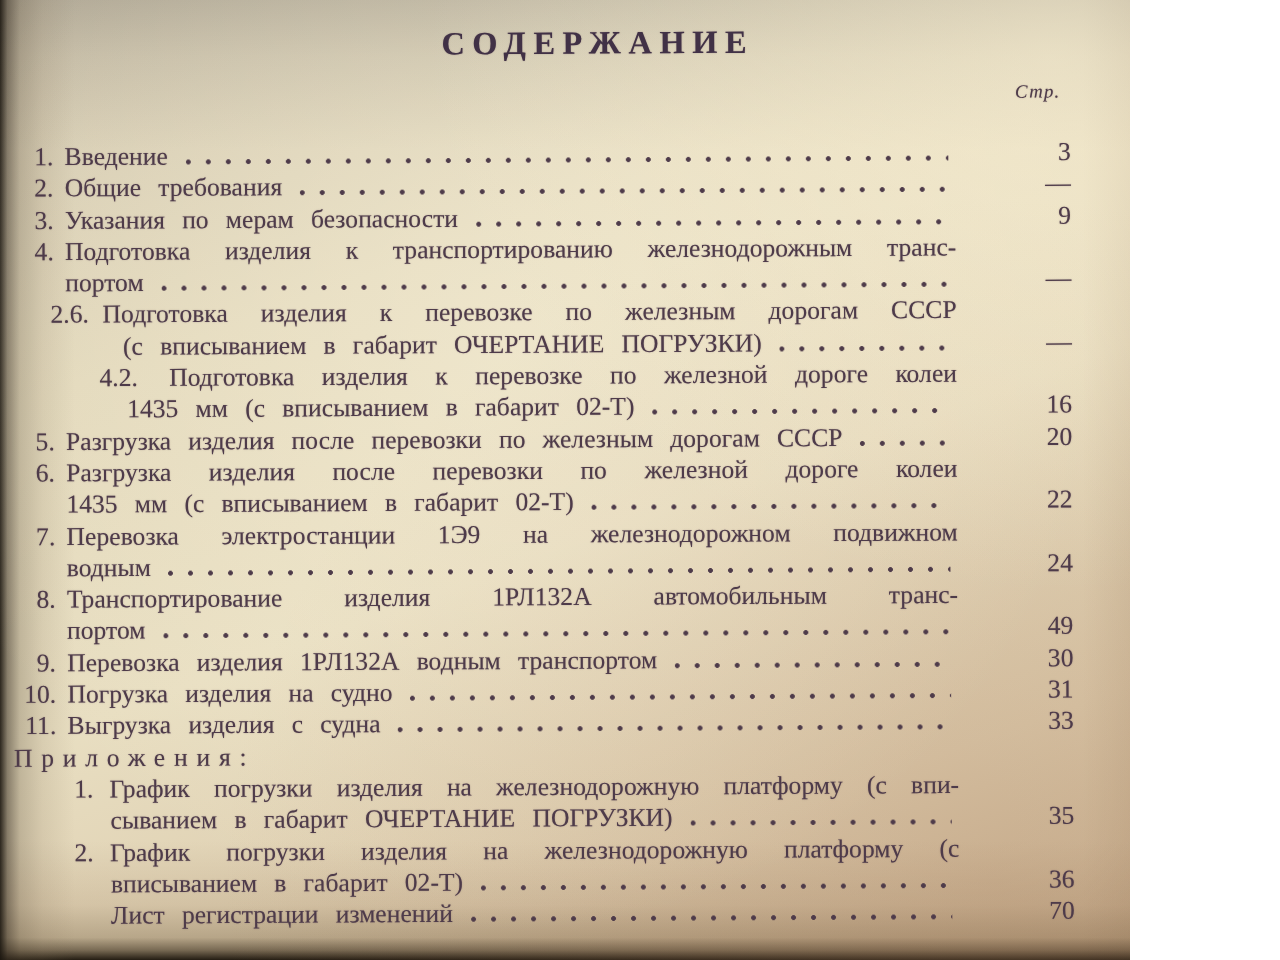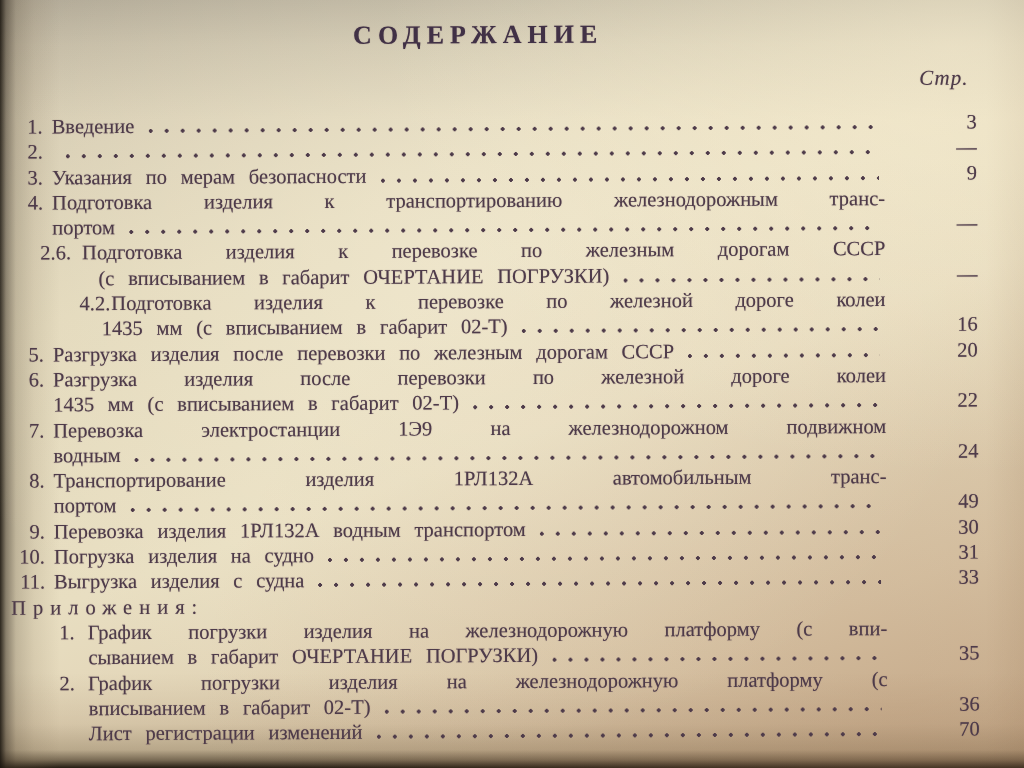--- a/index.html
+++ b/index.html
@@ -1,20 +1,20 @@
 <!DOCTYPE html>
 <html><head>
 <meta charset="utf-8">
 <style>
   html,body{margin:0;padding:0;}
   body{width:1024px;height:768px;overflow:hidden;}
 
   
   .page{
-    position:relative;width:1024px;height:768px;
+    position:relative;width:904px;height:768px;
     background:
       
       radial-gradient(ellipse at 93% 6%, rgba(252,242,214,.55), rgba(252,242,214,0) 42%),
       
       radial-gradient(ellipse at 45% 35%, rgba(255,248,226,.38), rgba(255,248,226,0) 68%),
       
       radial-gradient(ellipse at 88% 92%, rgba(175,132,98,.28), rgba(175,132,98,0) 55%),
       
       linear-gradient(90deg, rgba(28,23,16,.92) 0px, rgba(58,48,36,.55) 6px, rgba(92,78,58,.28) 16px, rgba(122,104,80,.14) 34px, rgba(122,104,80,0) 60px),
       
@@ -36,21 +36,21 @@
   }
 
   .title{
     position:absolute;top:20px;left:0;width:960px;margin:0;
     text-align:center;font-size:26px;font-weight:bold;letter-spacing:6px;
     color:#413146;
   }
 
   .str-head{
     position:absolute;top:68px;right:54px;
-    font-style:italic;font-size:21px;letter-spacing:1px;
+    font-style:italic;font-size:15px;letter-spacing:1px;
   }
 
   .rows{position:absolute;top:113px;left:0;right:0;font-size:20.5px;}
 
   .row{display:flex;align-items:baseline;height:25.3px;padding-right:46px;}
   .row .num{white-space:pre;}
   .row .num:empty{display:none;}
   .row .text{white-space:nowrap;word-spacing:.42em;}
   .row .dots{
     flex:1 1 auto;height:4px;margin-left:14px;margin-right:6px;min-width:0;
@@ -59,21 +59,21 @@
   }
   .row .pg{width:92px;text-align:right;white-space:pre;flex:0 0 auto;}
   .row.wrap .text{flex:1 1 auto;white-space:normal;text-align:justify;text-align-last:justify;word-spacing:.2em;}
 
   
   .l-item{padding-left:8px;}
   .l-item .num{display:inline-block;width:36px;text-align:right;margin-right:9px;}
   .l-item-cont{padding-left:53px;}
   .l-sub1{padding-left:41px;}   .l-sub1 .num{margin-right:11px;}
   .l-sub1-cont{padding-left:99px;}
-  .l-sub2{padding-left:80px;}   .l-sub2 .num{margin-right:1px;}
+  .l-sub2{padding-left:80px;}   .l-sub2 .num{margin-right:25px;}
   .l-sub2-cont{padding-left:102px;}
   .l-app-head{padding-left:10px;}
   .l-app-head .text{letter-spacing:7px;word-spacing:0;}
   .l-app{padding-left:58px;}    .l-app .num{margin-right:13px;}
   .l-app-cont{padding-left:87px;}
 </style>
 </head>
 <body>
 
 <div class="page">
@@ -82,20 +82,21 @@
     <div class="str-head">Стр.</div>
     <div class="rows" id="rows">
         <div class="row l-item">
     <span class="num">1.</span>
     <span class="text">Введение</span>
     <span class="dots"></span>
     <span class="pg">3</span>
   </div>
         <div class="row l-item">
     <span class="num">2.</span>
+    <span class="text">Общие требования</span>
     <span class="dots"></span>
     <span class="pg">—</span>
   </div>
         <div class="row l-item">
     <span class="num">3.</span>
     <span class="text">Указания по мерам безопасности</span>
     <span class="dots"></span>
     <span class="pg">9</span>
   </div>
         <div class="row l-item wrap">

